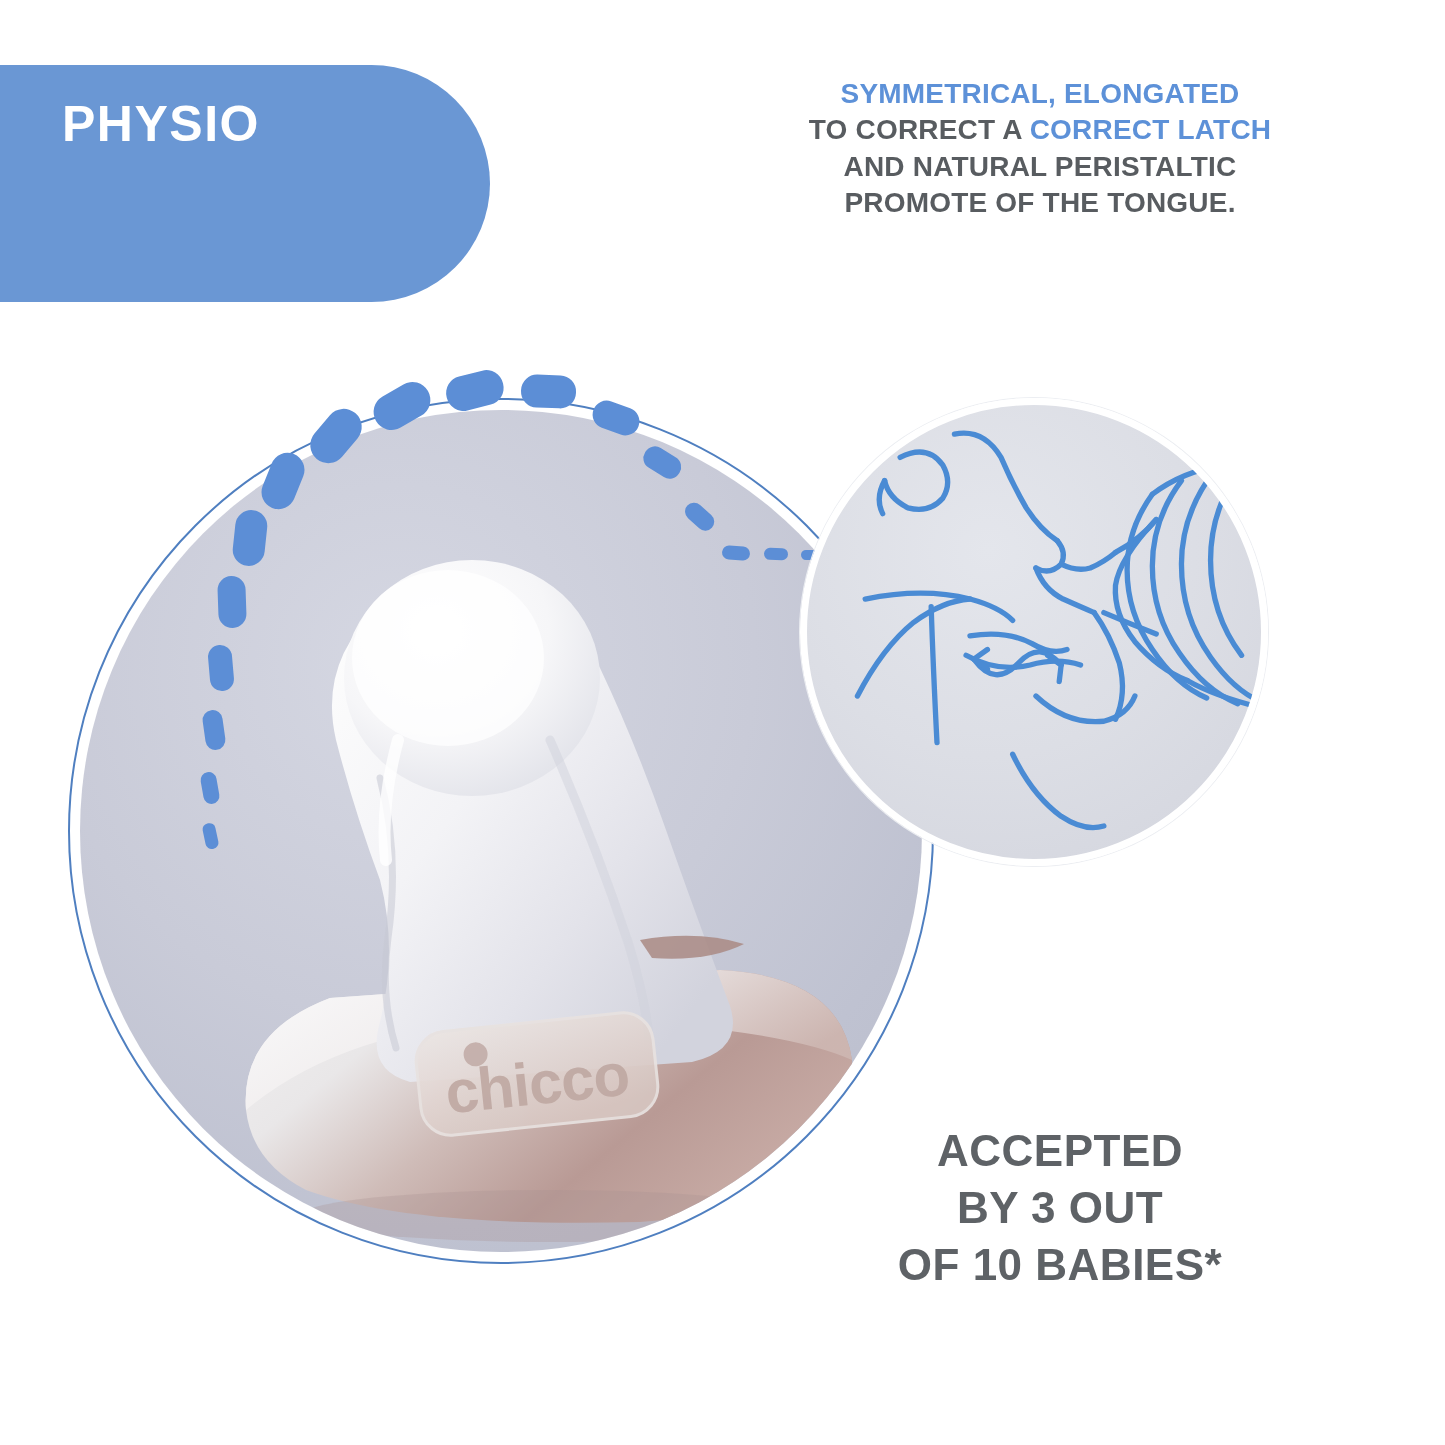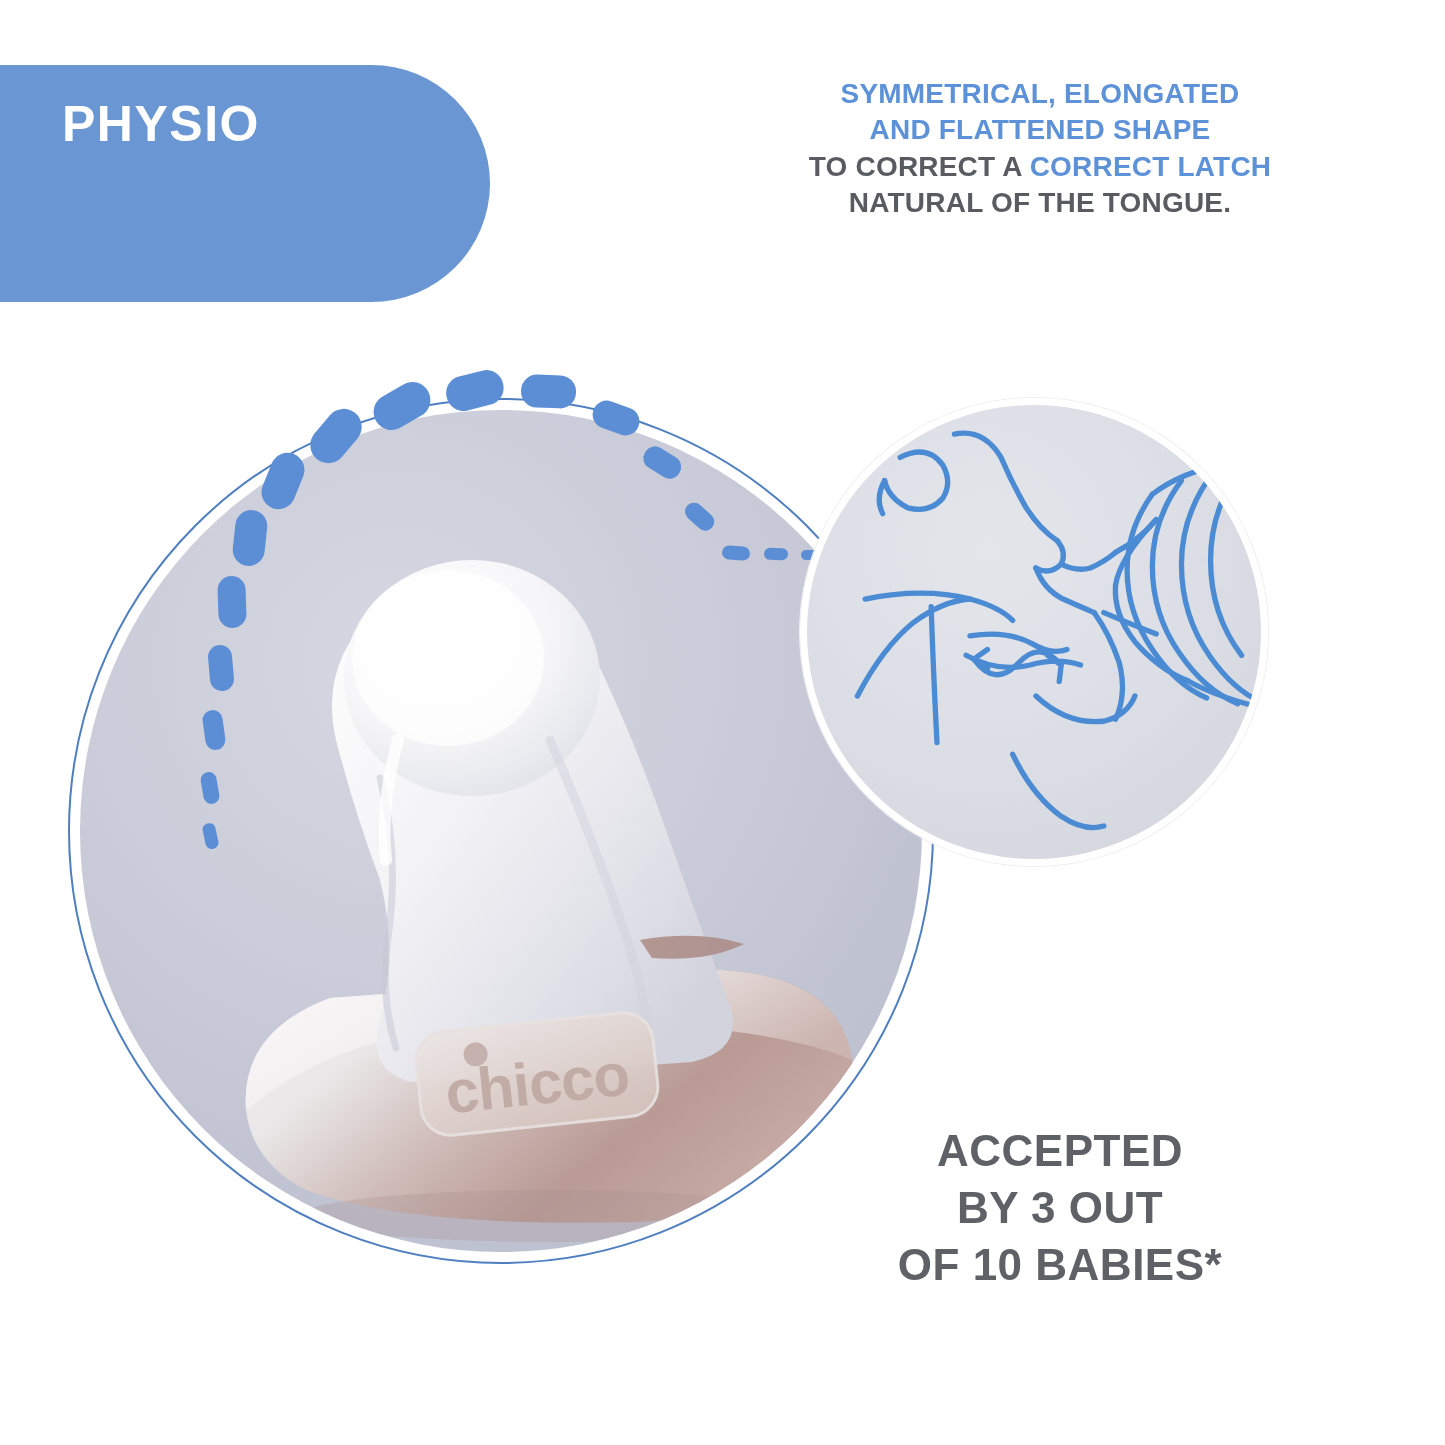--- a/index.html
+++ b/index.html
@@ -155,23 +155,23 @@
 <body>
 
 <div id="stage">
 
   <div class="badge">
     <div class="badge-line">PHYSIO</div>
   </div>
 
   <div class="headline">
     <div class="hl-line hl-blue">SYMMETRICAL, ELONGATED</div>
-    <div class="hl-line hl-blue">AND FLATTENED SHAPE</div>
     <div class="hl-line"><span class="seg-gray">TO CORRECT A </span><span class="seg-blue">CORRECT LATCH</span></div>
-    <div class="hl-line hl-gray">NATURAL OF THE TONGUE.</div>
+    <div class="hl-line hl-gray">AND NATURAL PERISTALTIC</div>
+    <div class="hl-line hl-gray">PROMOTE OF THE TONGUE.</div>
   </div>
 
   <div class="product-fill">
     <svg class="teat-svg" viewBox="0 0 842 842">
       <defs>
         <linearGradient id="gBase" x1="0" y1="0" x2="1" y2="0.5">
           <stop offset="0%" stop-color="#f2f1f2"></stop>
           <stop offset="28%" stop-color="#e9e7e8"></stop>
           <stop offset="52%" stop-color="#cfbcb8"></stop>
           <stop offset="76%" stop-color="#b99a95"></stop>

